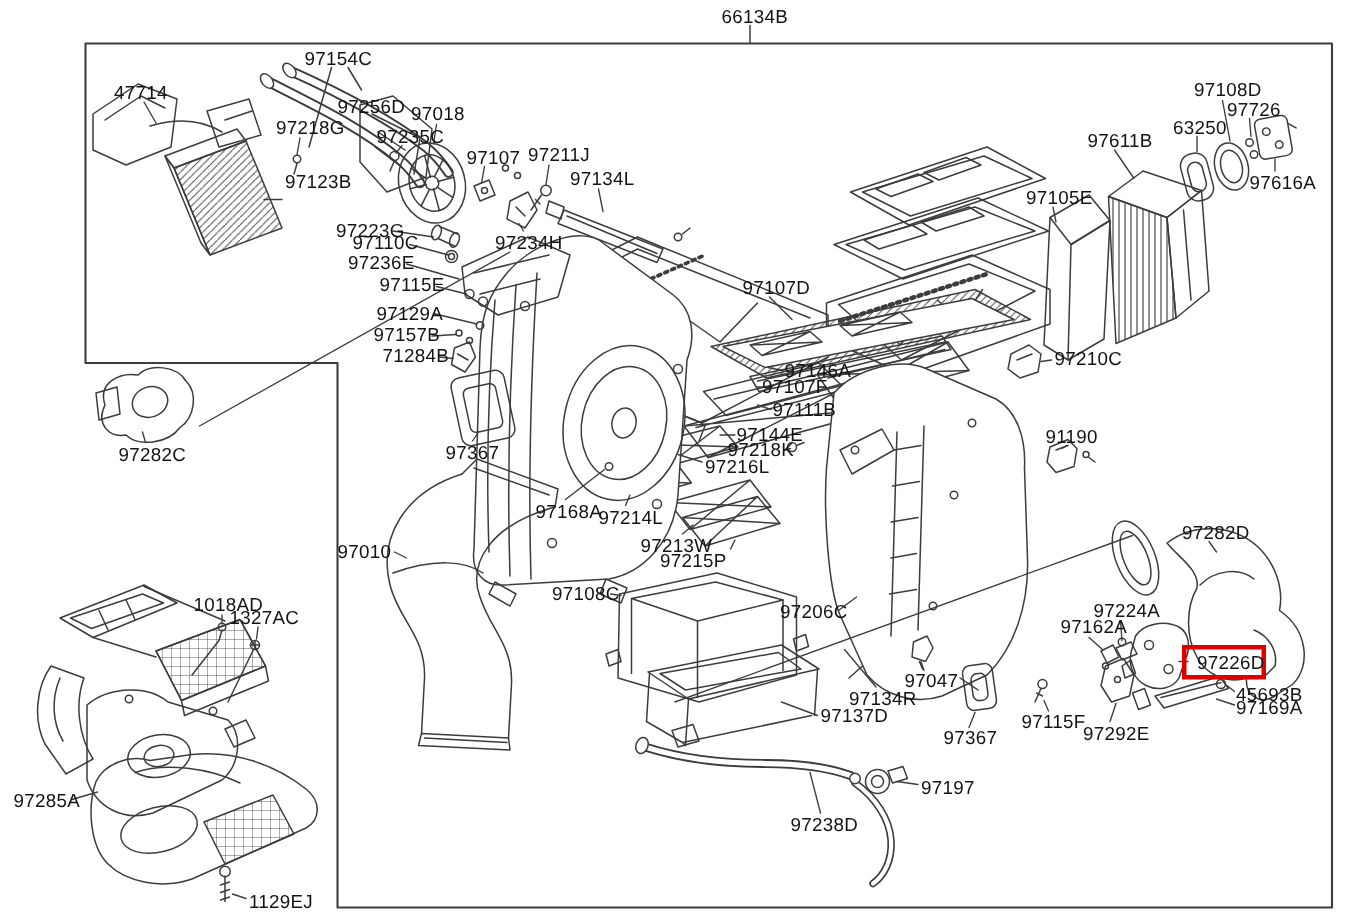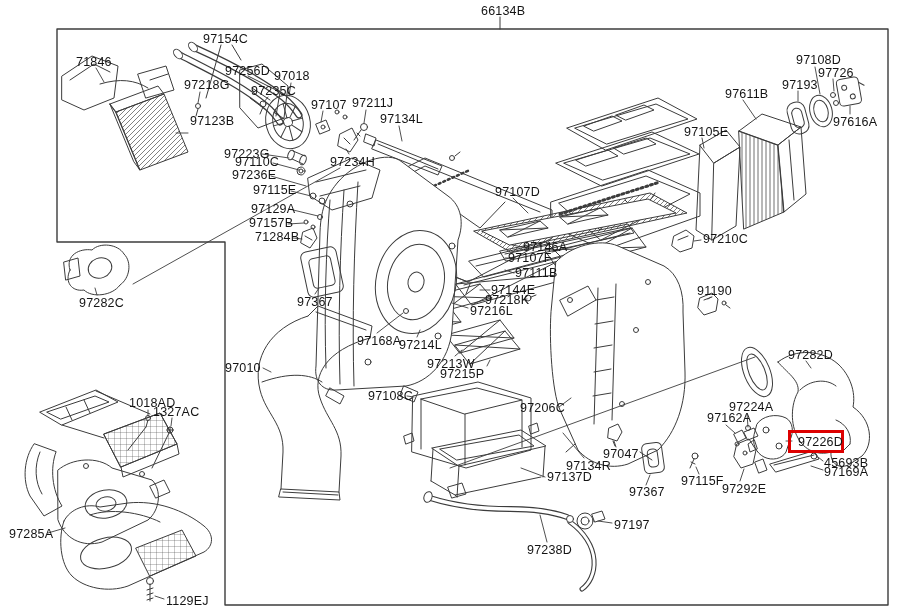--- a/index.html
+++ b/index.html
@@ -449,41 +449,41 @@
       <path d="M547,542 L540,515"></path>
       <path d="M148,410 L148,416"></path>
       <path d="M172,418 L171,426"></path>
       <path d="M48,533 L65,528"></path>
       <path d="M164,599 L155,596"></path>
     </g>
   </g>
 </svg>
 
 <div class="lbl" style="left:481px;top:4px">66134B</div>
-<div class="lbl" style="left:76px;top:55px">71846</div>
+<div class="lbl" style="left:76px;top:55px">47714</div>
 <div class="lbl" style="left:203px;top:32px">97154C</div>
 <div class="lbl" style="left:225px;top:64px">97256D</div>
 <div class="lbl" style="left:184px;top:78px">97218G</div>
 <div class="lbl" style="left:274px;top:69px">97018</div>
 <div class="lbl" style="left:251px;top:84px">97235C</div>
 <div class="lbl" style="left:190px;top:114px">97123B</div>
 <div class="lbl" style="left:311px;top:98px">97107</div>
 <div class="lbl" style="left:352px;top:96px">97211J</div>
 <div class="lbl" style="left:380px;top:112px">97134L</div>
 <div class="lbl" style="left:224px;top:147px">97223G</div>
 <div class="lbl" style="left:235px;top:155px">97110C</div>
 <div class="lbl" style="left:232px;top:168px">97236E</div>
 <div class="lbl" style="left:330px;top:155px">97234H</div>
 <div class="lbl" style="left:253px;top:183px">97115E</div>
 <div class="lbl" style="left:251px;top:202px">97129A</div>
 <div class="lbl" style="left:249px;top:216px">97157B</div>
 <div class="lbl" style="left:255px;top:230px">71284B</div>
 <div class="lbl" style="left:796px;top:53px">97108D</div>
 <div class="lbl" style="left:818px;top:66px">97726</div>
-<div class="lbl" style="left:782px;top:78px">97193</div>
+<div class="lbl" style="left:782px;top:78px">63250</div>
 <div class="lbl" style="left:725px;top:87px">97611B</div>
 <div class="lbl" style="left:833px;top:115px">97616A</div>
 <div class="lbl" style="left:684px;top:125px">97105E</div>
 <div class="lbl" style="left:495px;top:185px">97107D</div>
 <div class="lbl" style="left:523px;top:240px">97146A</div>
 <div class="lbl" style="left:508px;top:251px">97107F</div>
 <div class="lbl" style="left:515px;top:266px">97111B</div>
 <div class="lbl" style="left:491px;top:283px">97144E</div>
 <div class="lbl" style="left:485px;top:293px">97218K</div>
 <div class="lbl" style="left:470px;top:304px">97216L</div>

